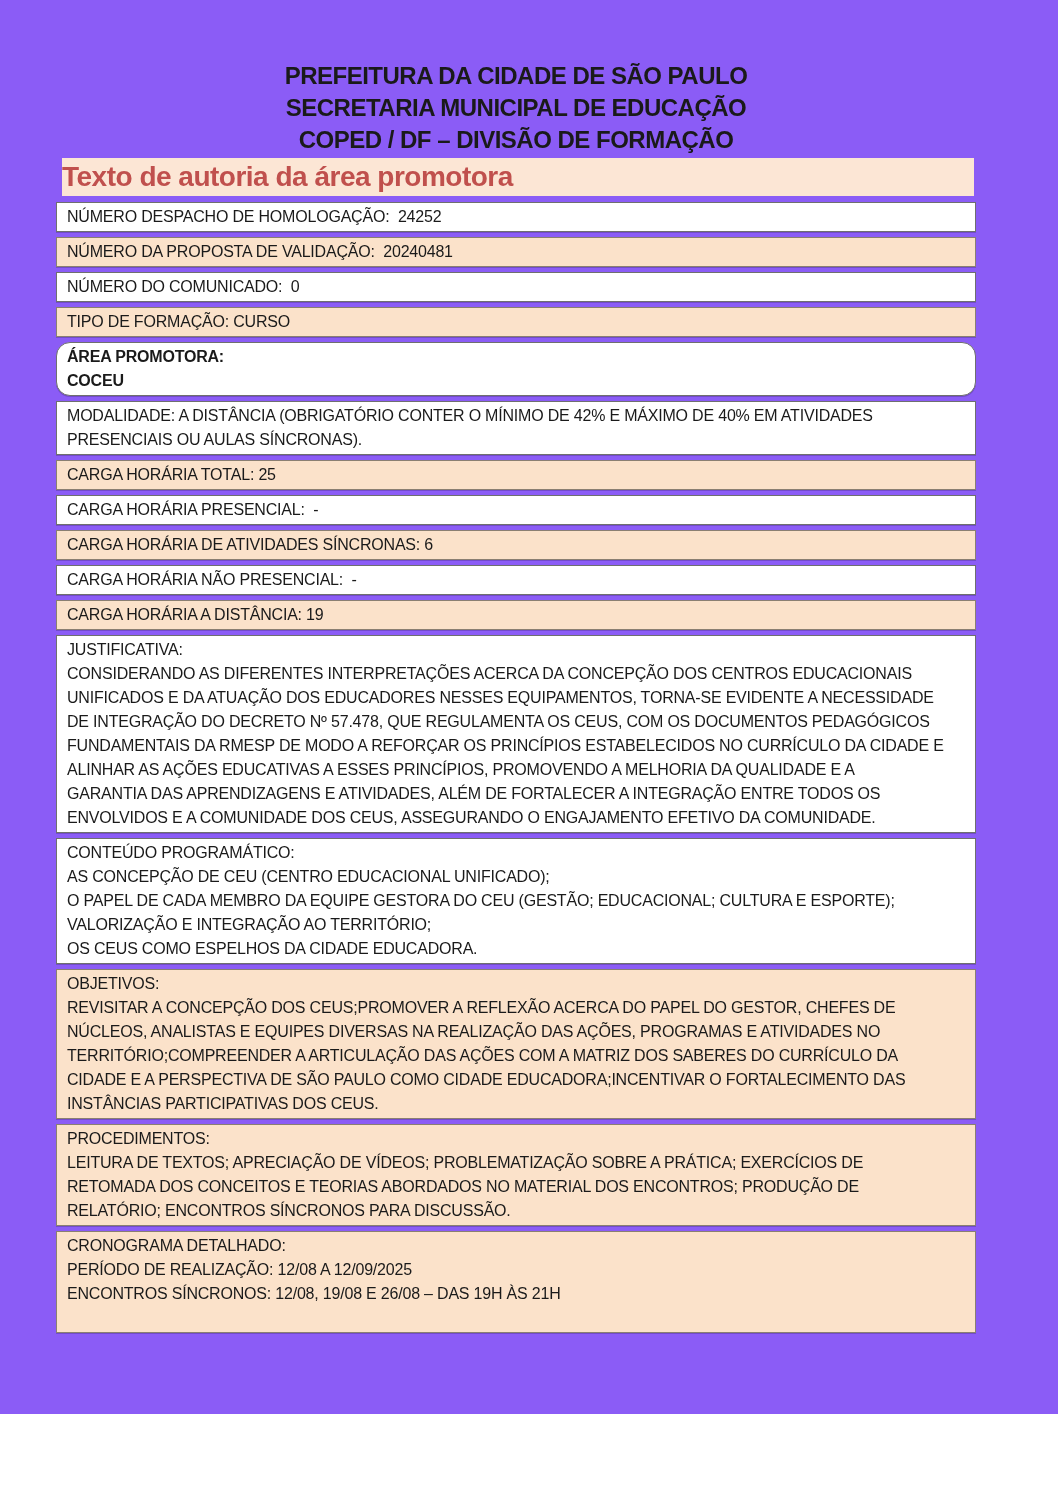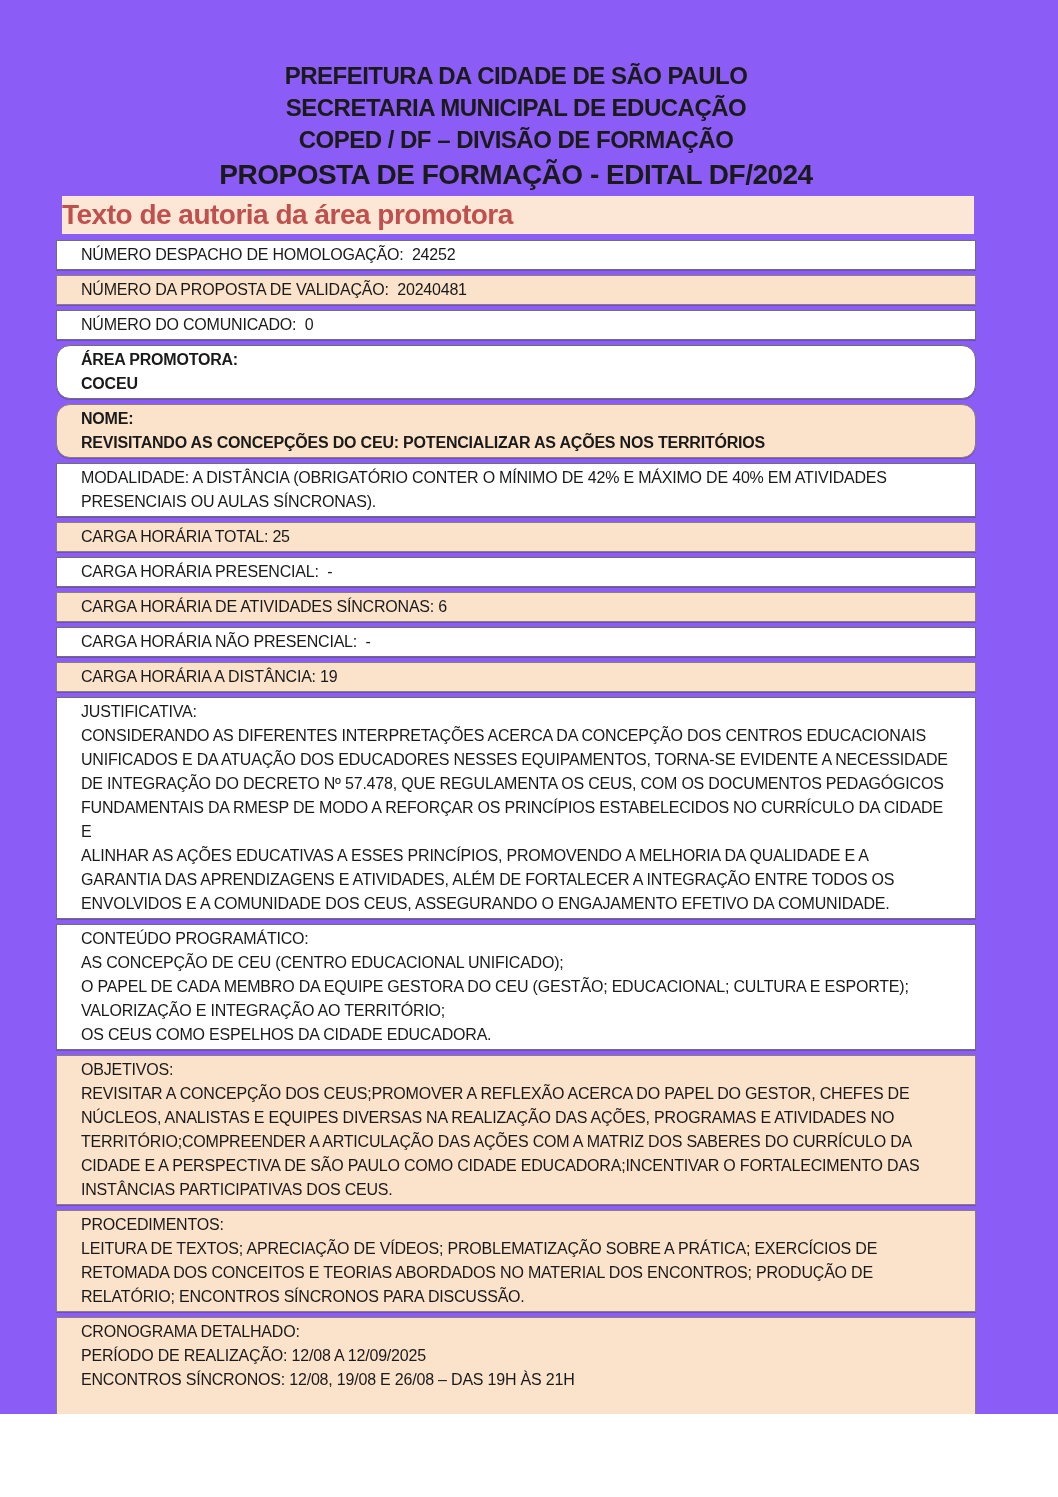--- a/index.html
+++ b/index.html
@@ -32,52 +32,50 @@
     letter-spacing: -0.5px;
     white-space: nowrap;
   }
   .rows { margin-left: 56px; width: 920px; }
   .row {
     width: 920px;
     border: 1px solid #6f6f6f;
     box-shadow: 0 1px 0 rgba(0,0,0,0.18);
     background: #ffffff;
     margin-bottom: 5px;
-    padding: 2px 24px;
+    padding: 2px 10px;
     font-size: 16px;
     line-height: 24px;
     letter-spacing: -0.2px;
     white-space: pre-wrap;
   }
   .row.peach { background: #fbe2ca; border-color: #8a7f72; }
   .row.bold { font-weight: bold; border-radius: 14px; }
   .row.tail-pad { padding-bottom: 26px; margin-bottom: 0; }
 </style>
 </head>
 <body>
 
 <div class="page">
 
   <div class="doc-header">
     <div class="hline">PREFEITURA DA CIDADE DE SÃO PAULO</div>
     <div class="hline">SECRETARIA MUNICIPAL DE EDUCAÇÃO</div>
     <div class="hline">COPED / DF – DIVISÃO DE FORMAÇÃO</div>
-    <div class="hline-big">PROPOSTA DE FORMAÇÃO - EDITAL DF/2024</div>
   </div>
 
   <div class="banner">Texto de autoria da área promotora</div>
 
   <div class="rows">
     <div class="row">NÚMERO DESPACHO DE HOMOLOGAÇÃO:  24252</div>
     <div class="row peach">NÚMERO DA PROPOSTA DE VALIDAÇÃO:  20240481</div>
     <div class="row">NÚMERO DO COMUNICADO:  0</div>
+    <div class="row peach">TIPO DE FORMAÇÃO: CURSO</div>
     <div class="row bold">ÁREA PROMOTORA:
 COCEU</div>
-    <div class="row peach bold">NOME:
-REVISITANDO AS CONCEPÇÕES DO CEU: POTENCIALIZAR AS AÇÕES NOS TERRITÓRIOS</div>
     <div class="row">MODALIDADE: A DISTÂNCIA (OBRIGATÓRIO CONTER O MÍNIMO DE 42% E MÁXIMO DE 40% EM ATIVIDADES
 PRESENCIAIS OU AULAS SÍNCRONAS).</div>
     <div class="row peach">CARGA HORÁRIA TOTAL: 25</div>
     <div class="row">CARGA HORÁRIA PRESENCIAL:  -</div>
     <div class="row peach">CARGA HORÁRIA DE ATIVIDADES SÍNCRONAS: 6</div>
     <div class="row">CARGA HORÁRIA NÃO PRESENCIAL:  -</div>
     <div class="row peach">CARGA HORÁRIA A DISTÂNCIA: 19</div>
     <div class="row">JUSTIFICATIVA:
 CONSIDERANDO AS DIFERENTES INTERPRETAÇÕES ACERCA DA CONCEPÇÃO DOS CENTROS EDUCACIONAIS
 UNIFICADOS E DA ATUAÇÃO DOS EDUCADORES NESSES EQUIPAMENTOS, TORNA-SE EVIDENTE A NECESSIDADE

